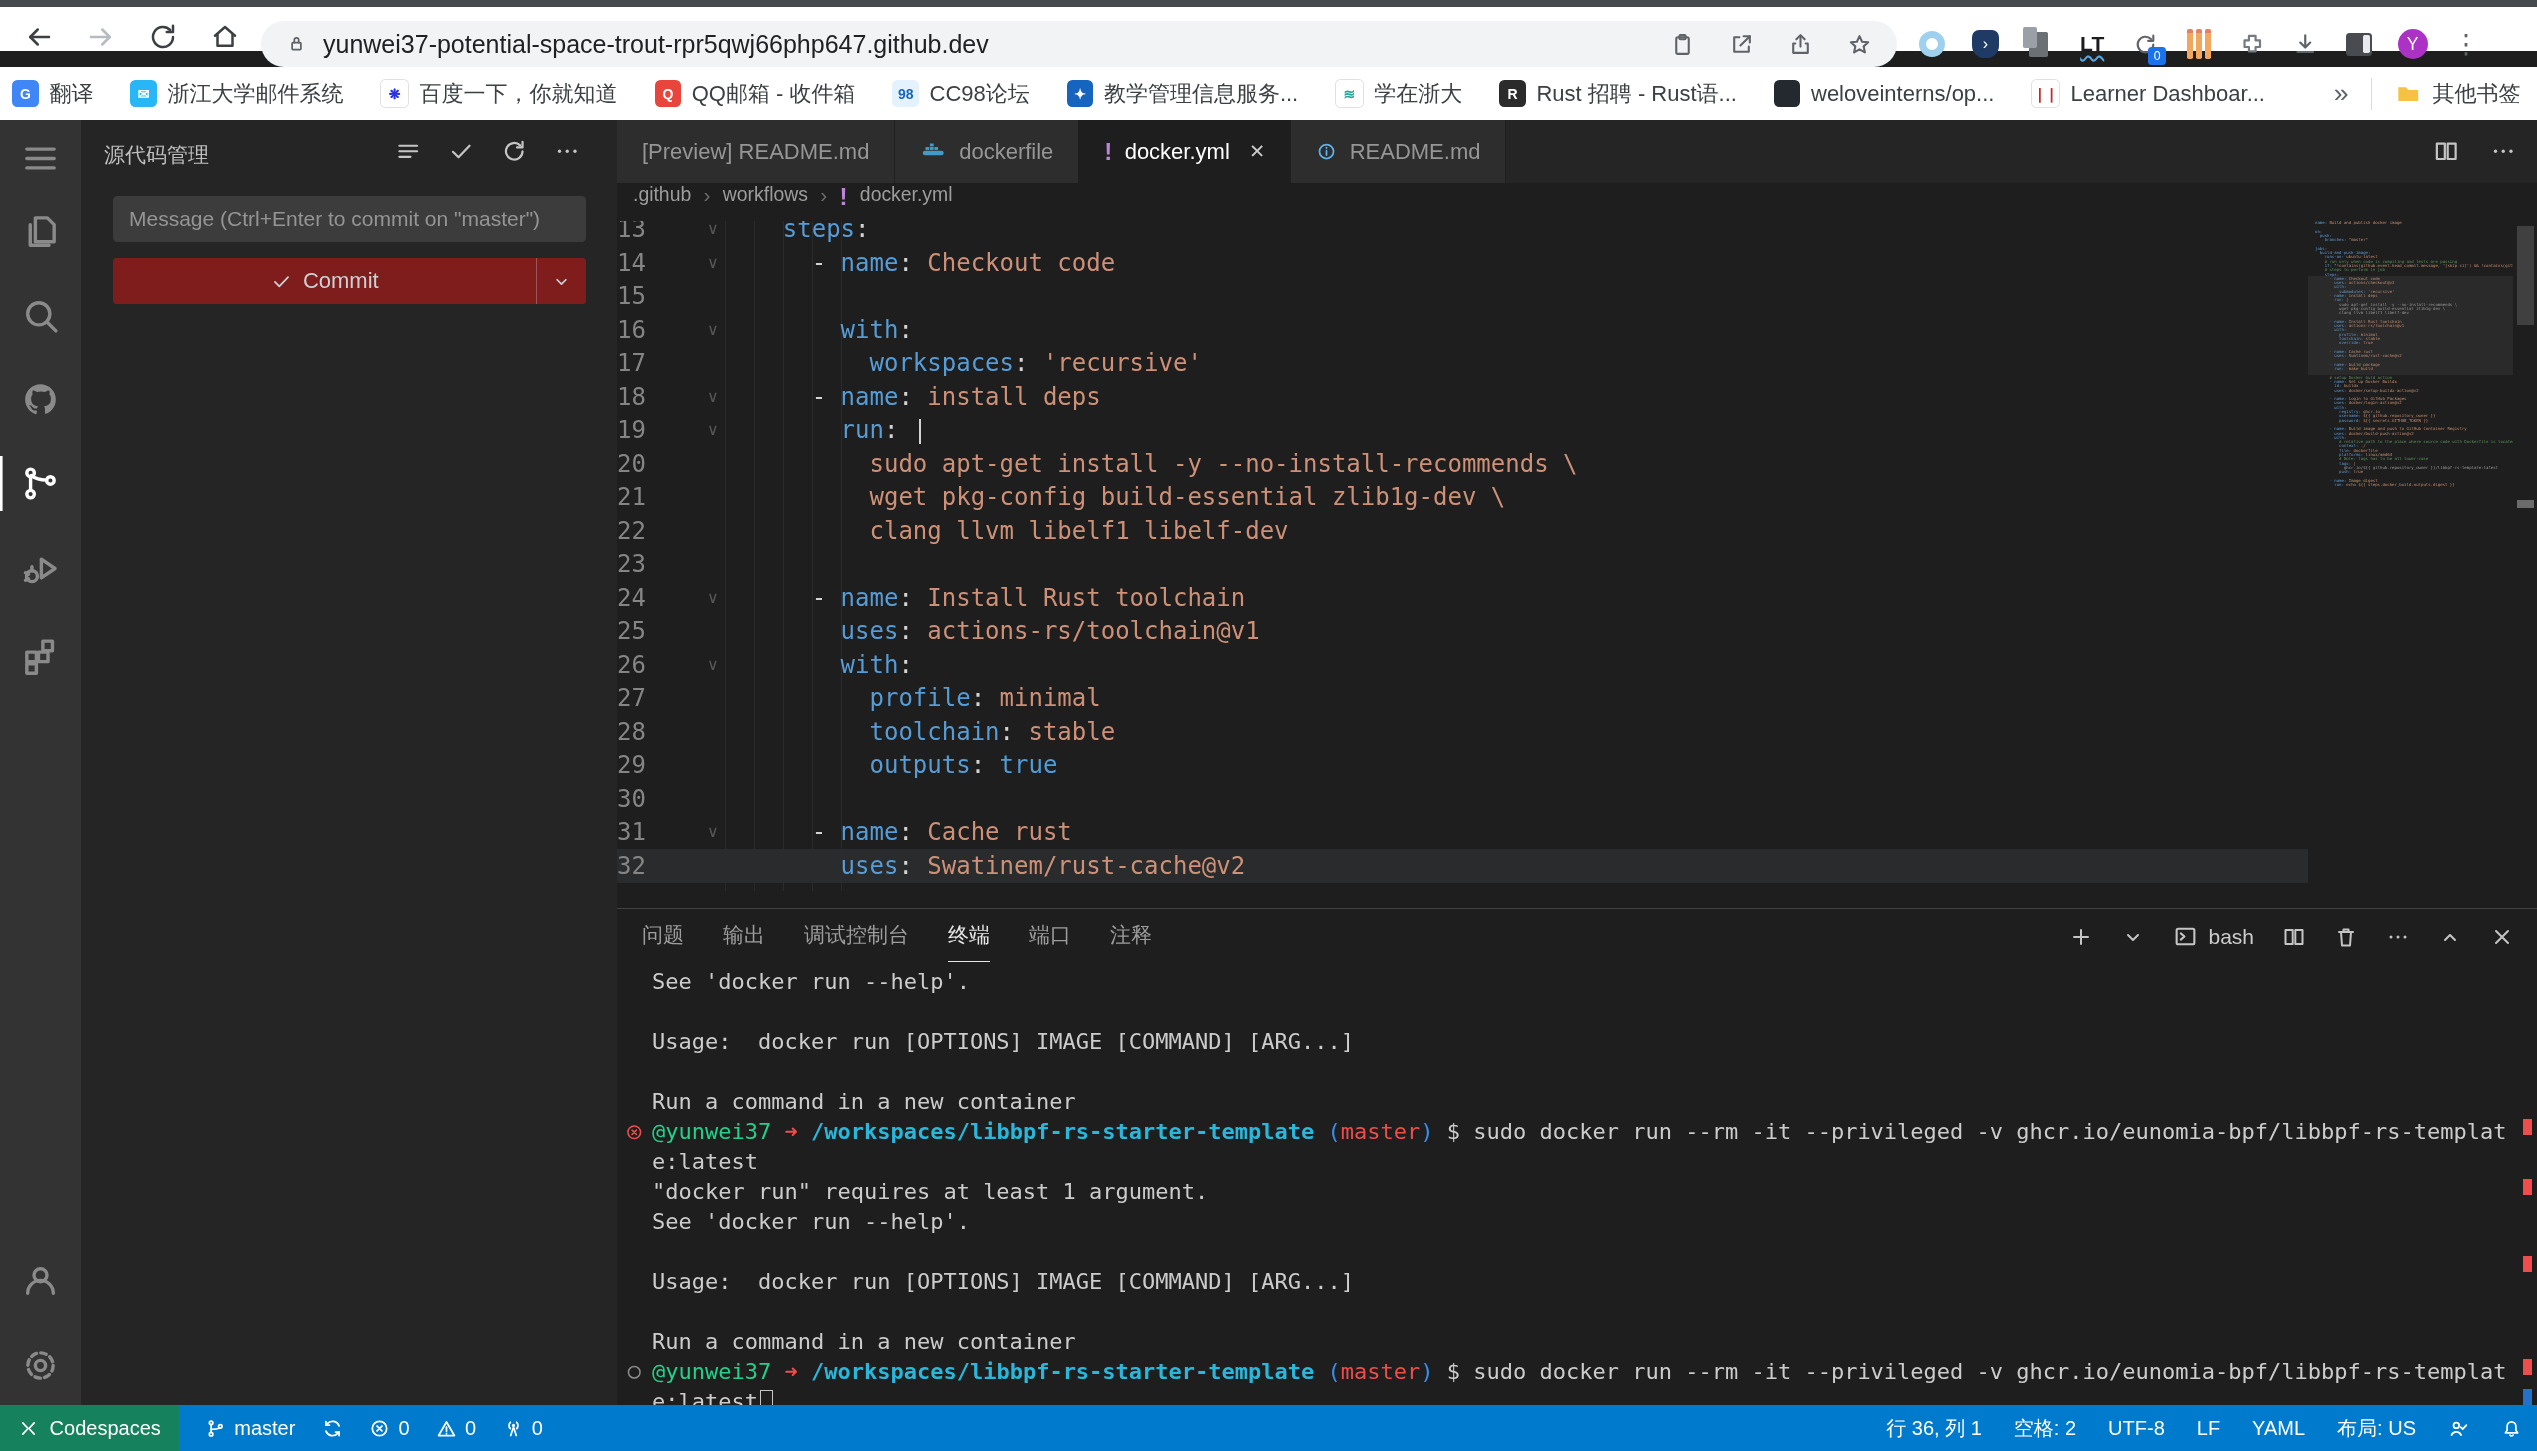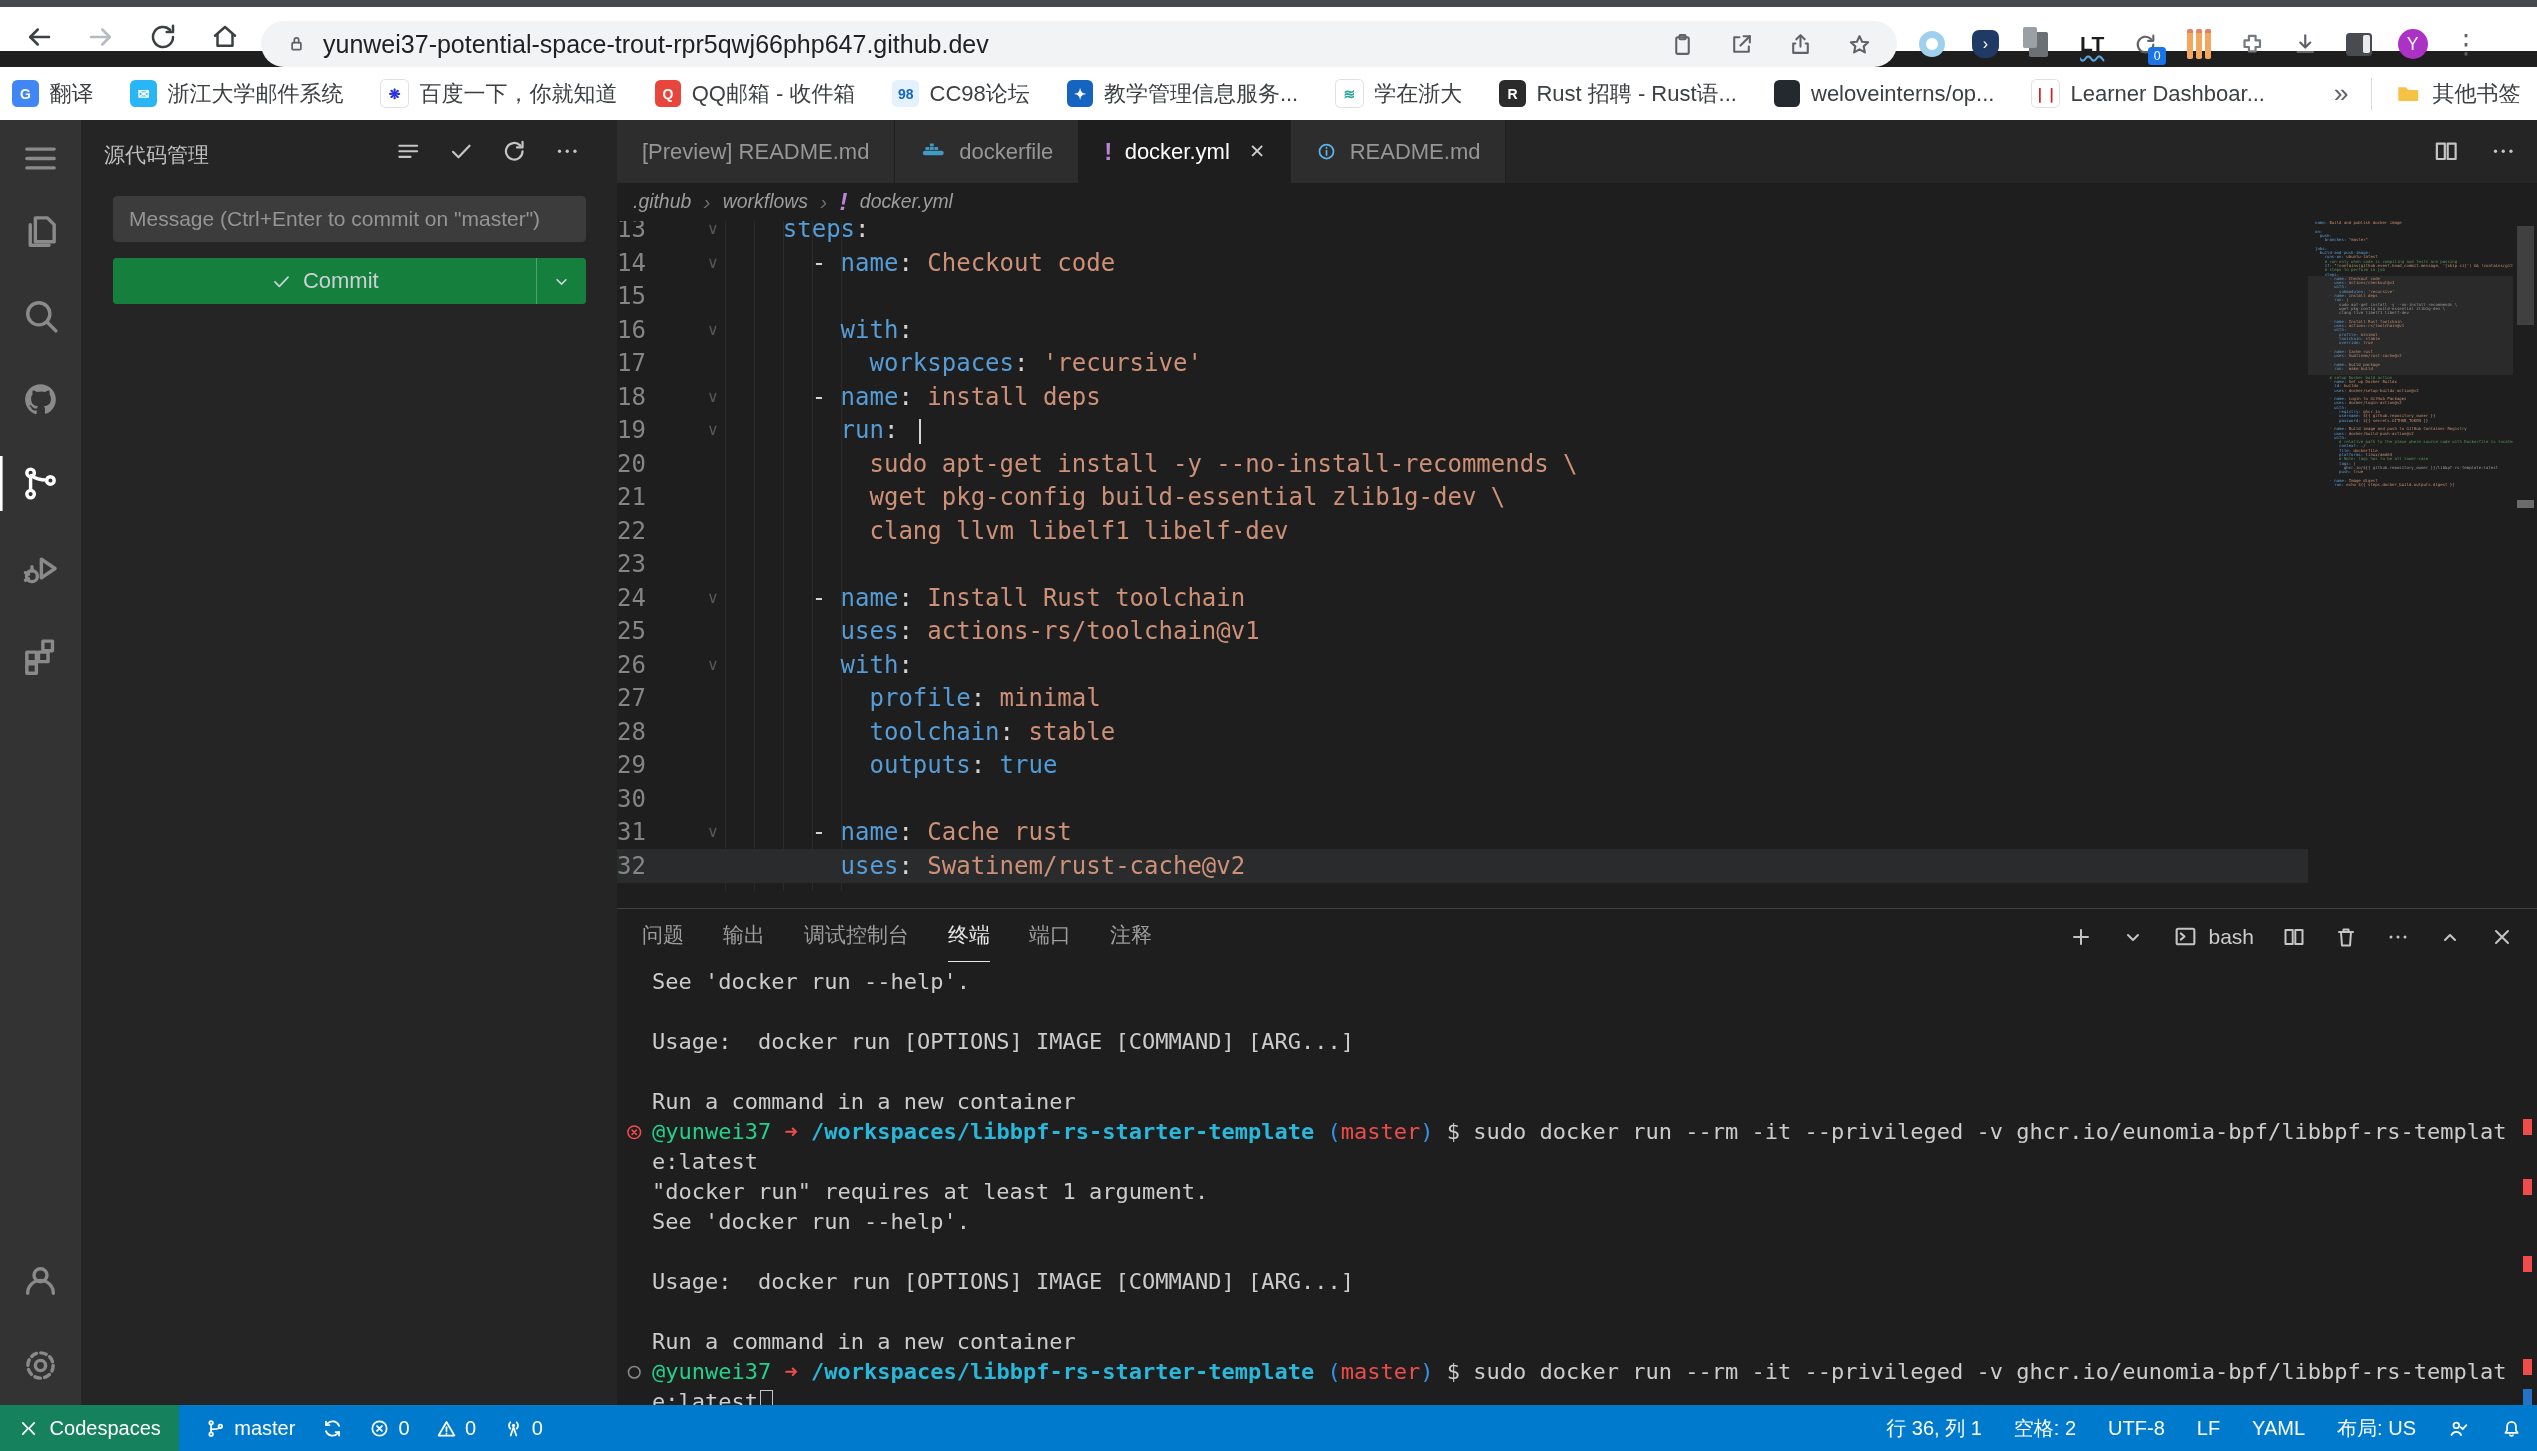--- a/index.html
+++ b/index.html
@@ -45,32 +45,32 @@
   
   #vscode{position:absolute;left:0;top:120px;width:2538px;height:1286px;background:#1e1e1e;}
   #activitybar{position:absolute;left:0;top:0;width:81px;height:1286px;background:#333333;}
   .act-item{position:absolute;left:0;width:81px;height:55px;display:flex;align-items:center;justify-content:center;color:#8a8a8a;font-size:41px;}
   .act-item.active{color:#ffffff;box-shadow:inset 2.6px 0 0 #ffffff;}
   #sidebar{position:absolute;left:81px;top:0;width:536px;height:1286px;background:#252526;}
   #scm-title{position:absolute;left:23px;top:21px;font-size:21px;color:#bfbfbf;}
   #scm-actions{position:absolute;right:37px;top:17.6px;display:flex;gap:26.5px;color:#c5c5c5;font-size:26.5px;}
   #commit-input{position:absolute;left:32px;top:76px;width:473px;height:46px;background:#3c3c3c;border:none;border-radius:4.4px;color:#cccccc;font-size:21px;padding:0 16px;box-sizing:border-box;font-family:"Liberation Sans",sans-serif;}
   #commit-input::placeholder{color:#959595;}
-  #commit-btn{position:absolute;left:32px;top:138px;width:473px;height:46px;background:#15803d;border-radius:3.5px;color:#cbd0d5;font-size:22px;}
+  #commit-btn{position:absolute;left:32px;top:138px;width:473px;height:46px;background:#7f1d1d;border-radius:3.5px;color:#cbd0d5;font-size:22px;}
   #commit-main{position:absolute;left:0;top:0;right:49px;height:46px;display:flex;align-items:center;justify-content:center;gap:10.6px;}
   #commit-chevron{position:absolute;right:0;top:0;width:49px;height:46px;border-left:0.9px solid rgba(255,255,255,.25);display:flex;align-items:center;justify-content:center;font-size:21px;}
   #editorgroup{position:absolute;left:617px;top:0;width:1920px;height:1286px;}
   #tabbar{position:absolute;top:0;left:0;right:0;height:63px;background:#252526;display:flex;}
   .tab{display:flex;align-items:center;padding:0 25px;gap:12.3px;background:#2d2d2d;border-right:0.9px solid #1f1f1f;font-size:22px;color:#969696;white-space:nowrap;}
   .tab.active{background:#1e1e1e;color:#ffffff;}
   .tab-close{font-size:19.4px;color:#cccccc;margin-left:7px;}
   .yaml-mark{color:#bb86d7;font-weight:bold;font-size:24px;}
   .info-mark{color:#5fb2e8;font-size:21px;}
   #tab-actions{position:absolute;right:21px;top:0;height:63px;display:flex;gap:30px;align-items:center;color:#c5c5c5;font-size:26.5px;}
-  #breadcrumb{position:absolute;top:63px;left:0;right:0;height:37px;display:flex;align-items:center;gap:12.3px;padding-left:16px;font-size:19.4px;color:#9d9d9d;background:#1e1e1e;font-style:italic;}
+  #breadcrumb{position:absolute;top:63px;left:0;right:0;height:37px;display:flex;align-items:flex-start;gap:12.3px;padding-left:16px;font-size:19.4px;color:#9d9d9d;background:#1e1e1e;}
   .crumb-sep{color:#6e6e6e;font-size:21px;}
   #editor{position:absolute;top:101px;left:0;right:0;height:688px;overflow:hidden;background:#1e1e1e;}
   #guides{position:absolute;left:108px;top:0;height:670px;width:123px;background:repeating-linear-gradient(to right,rgba(255,255,255,.06) 0 0.9px,transparent 0.9px 29px);}
   #code-lines{position:absolute;left:0;top:-8.8px;right:0;}
   .row{position:absolute;left:0;width:1691px;height:34px;}
   .row.hl{background:#2a2b2c;}
   .ln{position:absolute;left:0;top:0;width:83px;text-align:left;font:24px/34px "DejaVu Sans Mono",monospace;color:#858585;}
   .fold{position:absolute;left:90px;top:0;width:19.4px;font:16px/34px "DejaVu Sans",sans-serif;color:#565656;}
   .ctext{position:absolute;left:108px;top:0;font:24px/34px "DejaVu Sans Mono",monospace;white-space:pre;color:#d4d4d4;}
   .s-key{color:#569cd6;} .s-str{color:#ce9178;} .s-pln{color:#d4d4d4;} .s-bool{color:#4e9ddb;}

